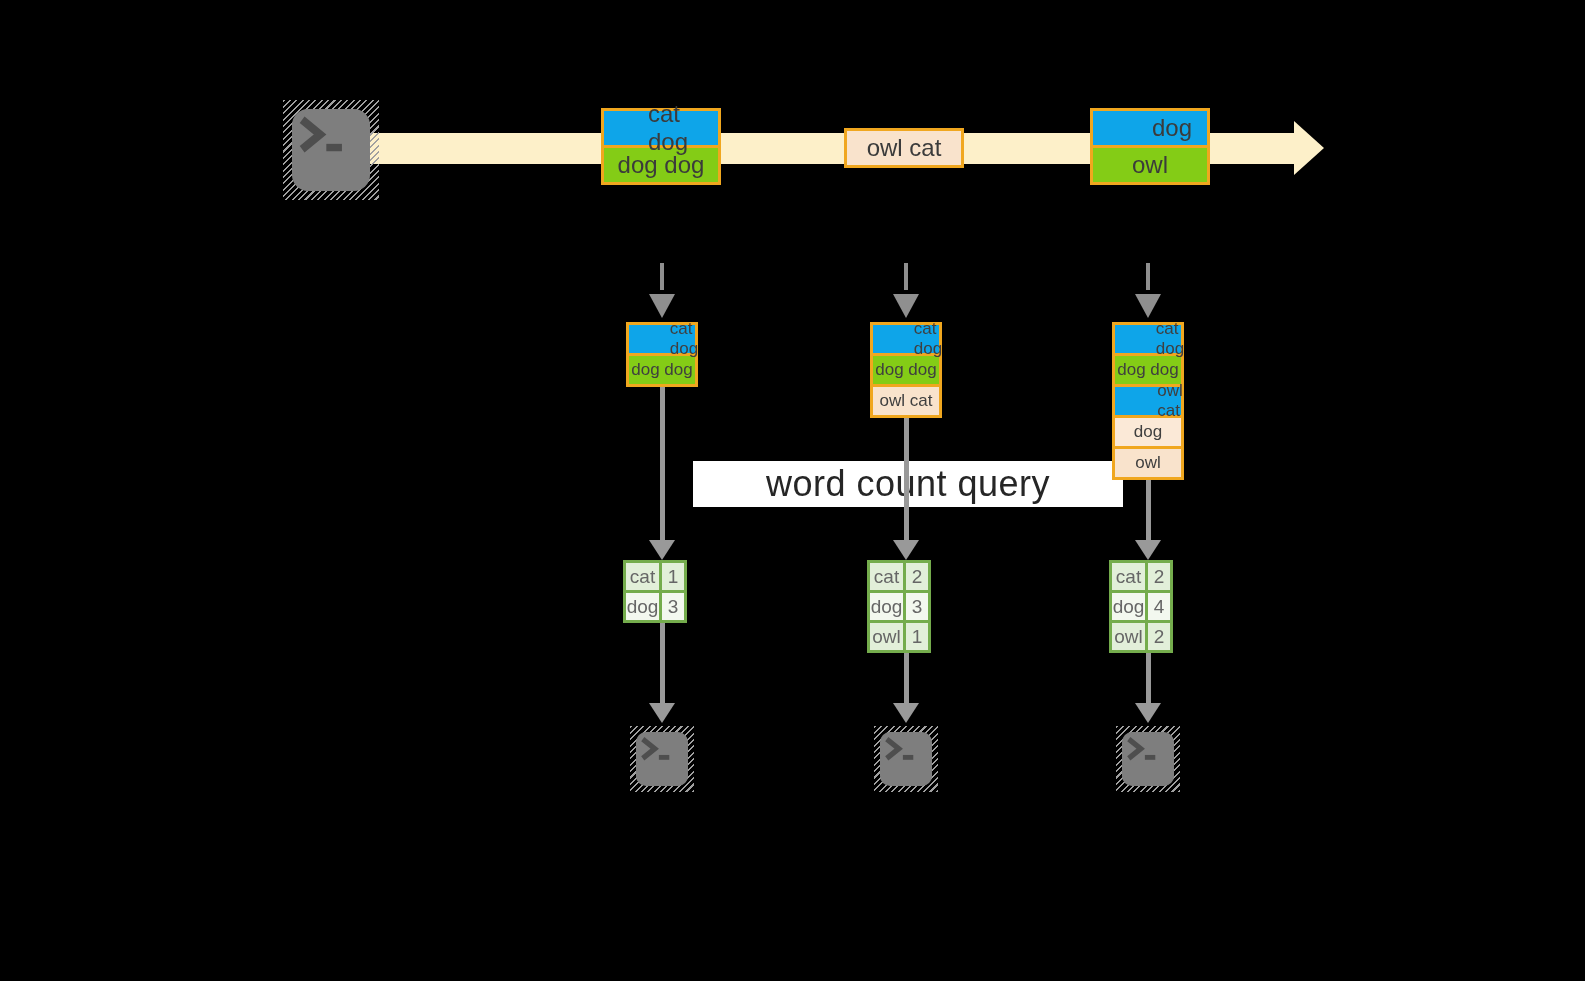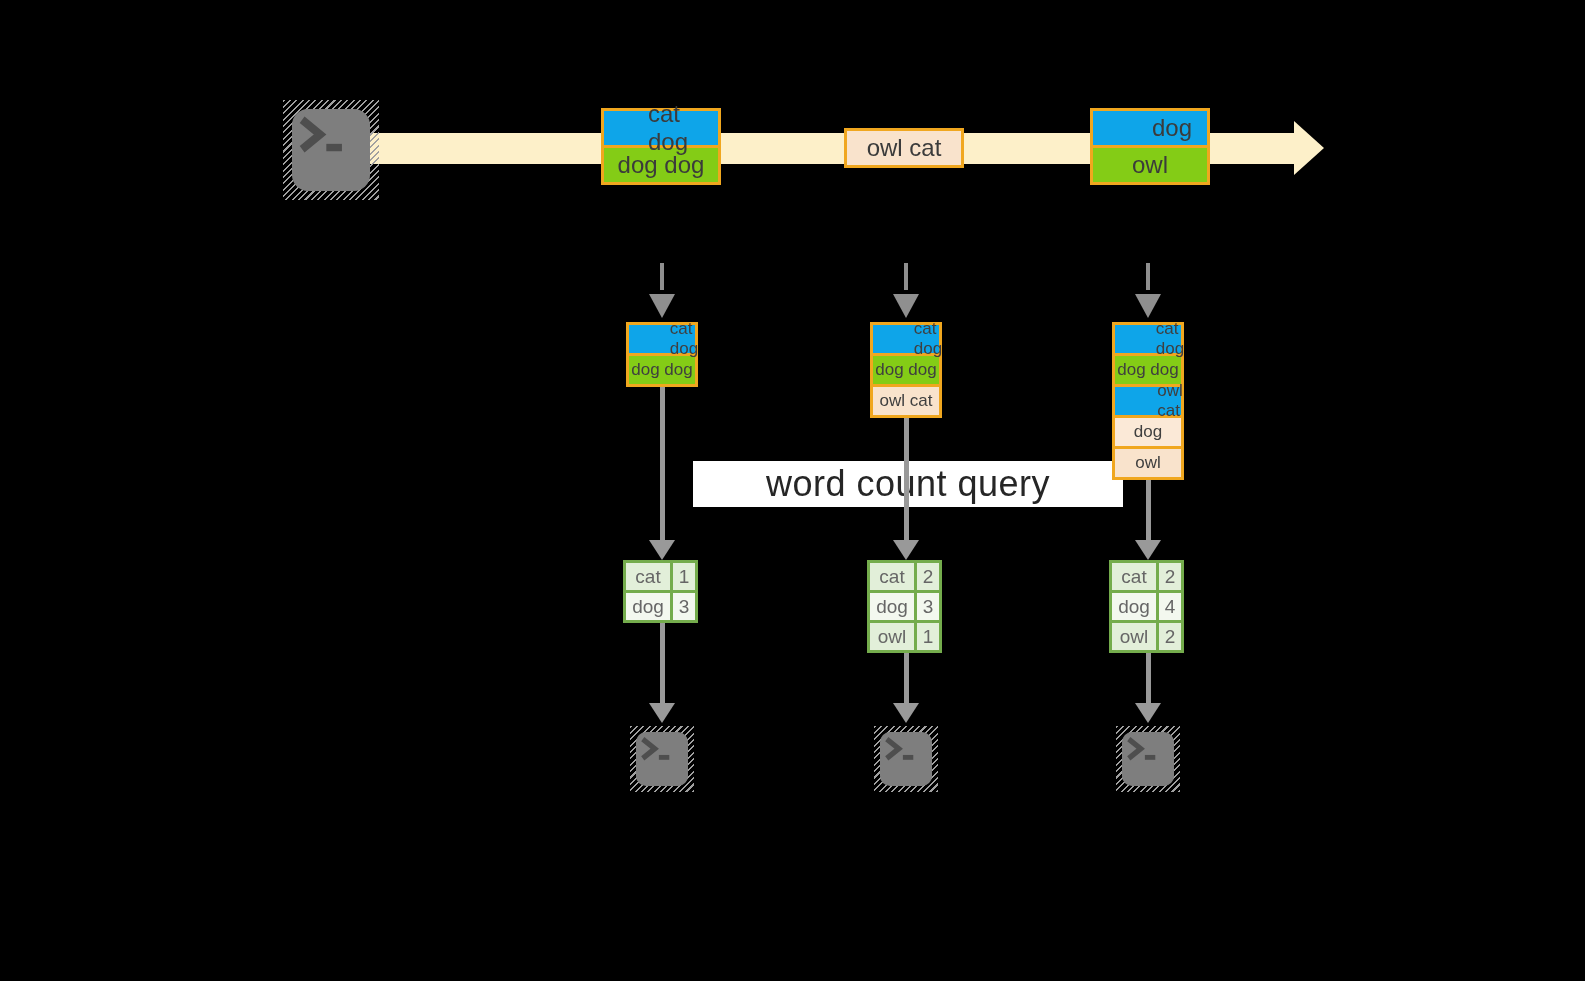--- a/index.html
+++ b/index.html
@@ -59,21 +59,21 @@
             border-left:13px solid transparent;border-right:13px solid transparent;
             border-top:20px solid #999999;}
 
   
   .ctable{position:absolute;top:560px;z-index:4;}
   .crow{display:flex;}
   .crow + .crow{margin-top:-3px;}
   .ccell{height:33px;border:3px solid #74AC4C;box-sizing:border-box;
          display:flex;align-items:center;justify-content:center;
          font-size:19px;color:#666666;}
-  .ccell.word{width:50px;}
+  .ccell.word{width:39px;}
   .ccell.count{width:28px;margin-left:-3px;}
   .g-dark .ccell{background:#E2EFD9;}
   .g-light .ccell{background:#F3F8EF;}
 </style>
 </head>
 <body>
 
 <div class="canvas">
 
   <div class="band"></div>

